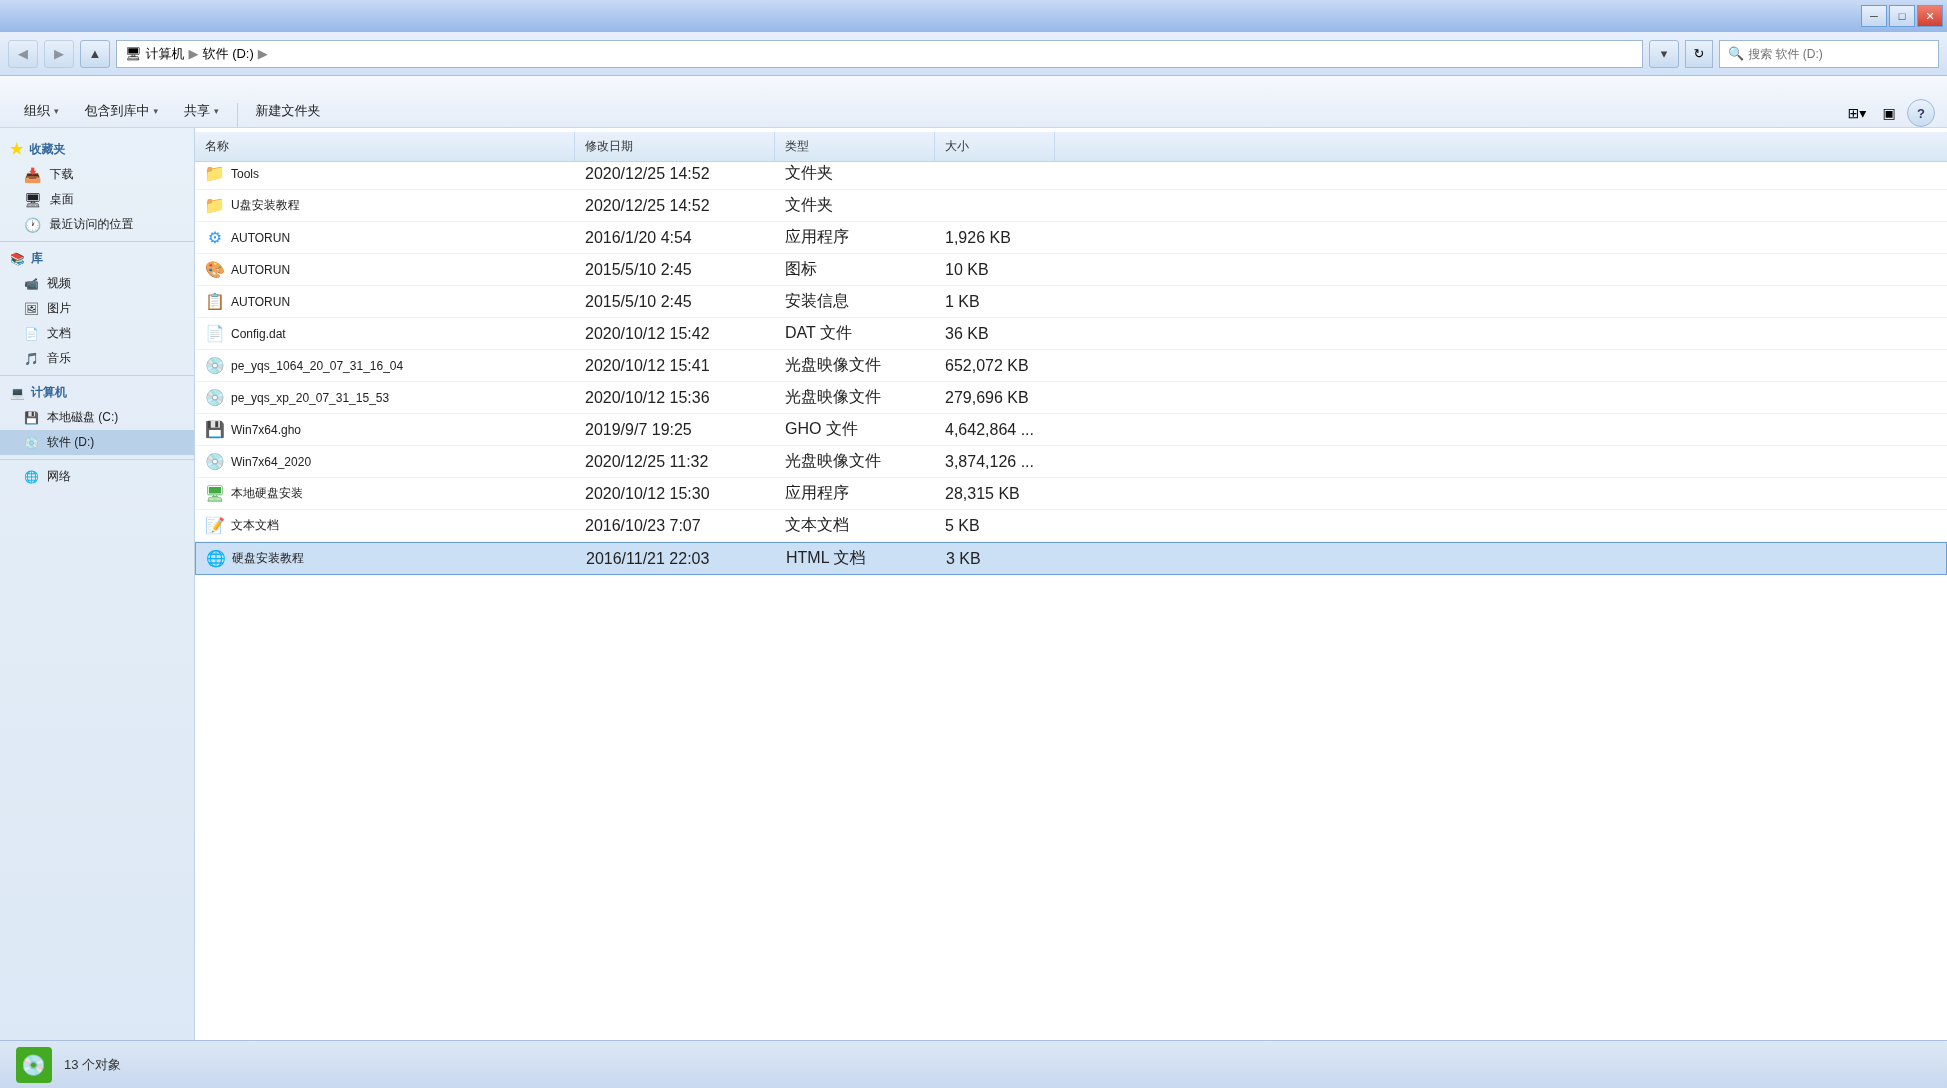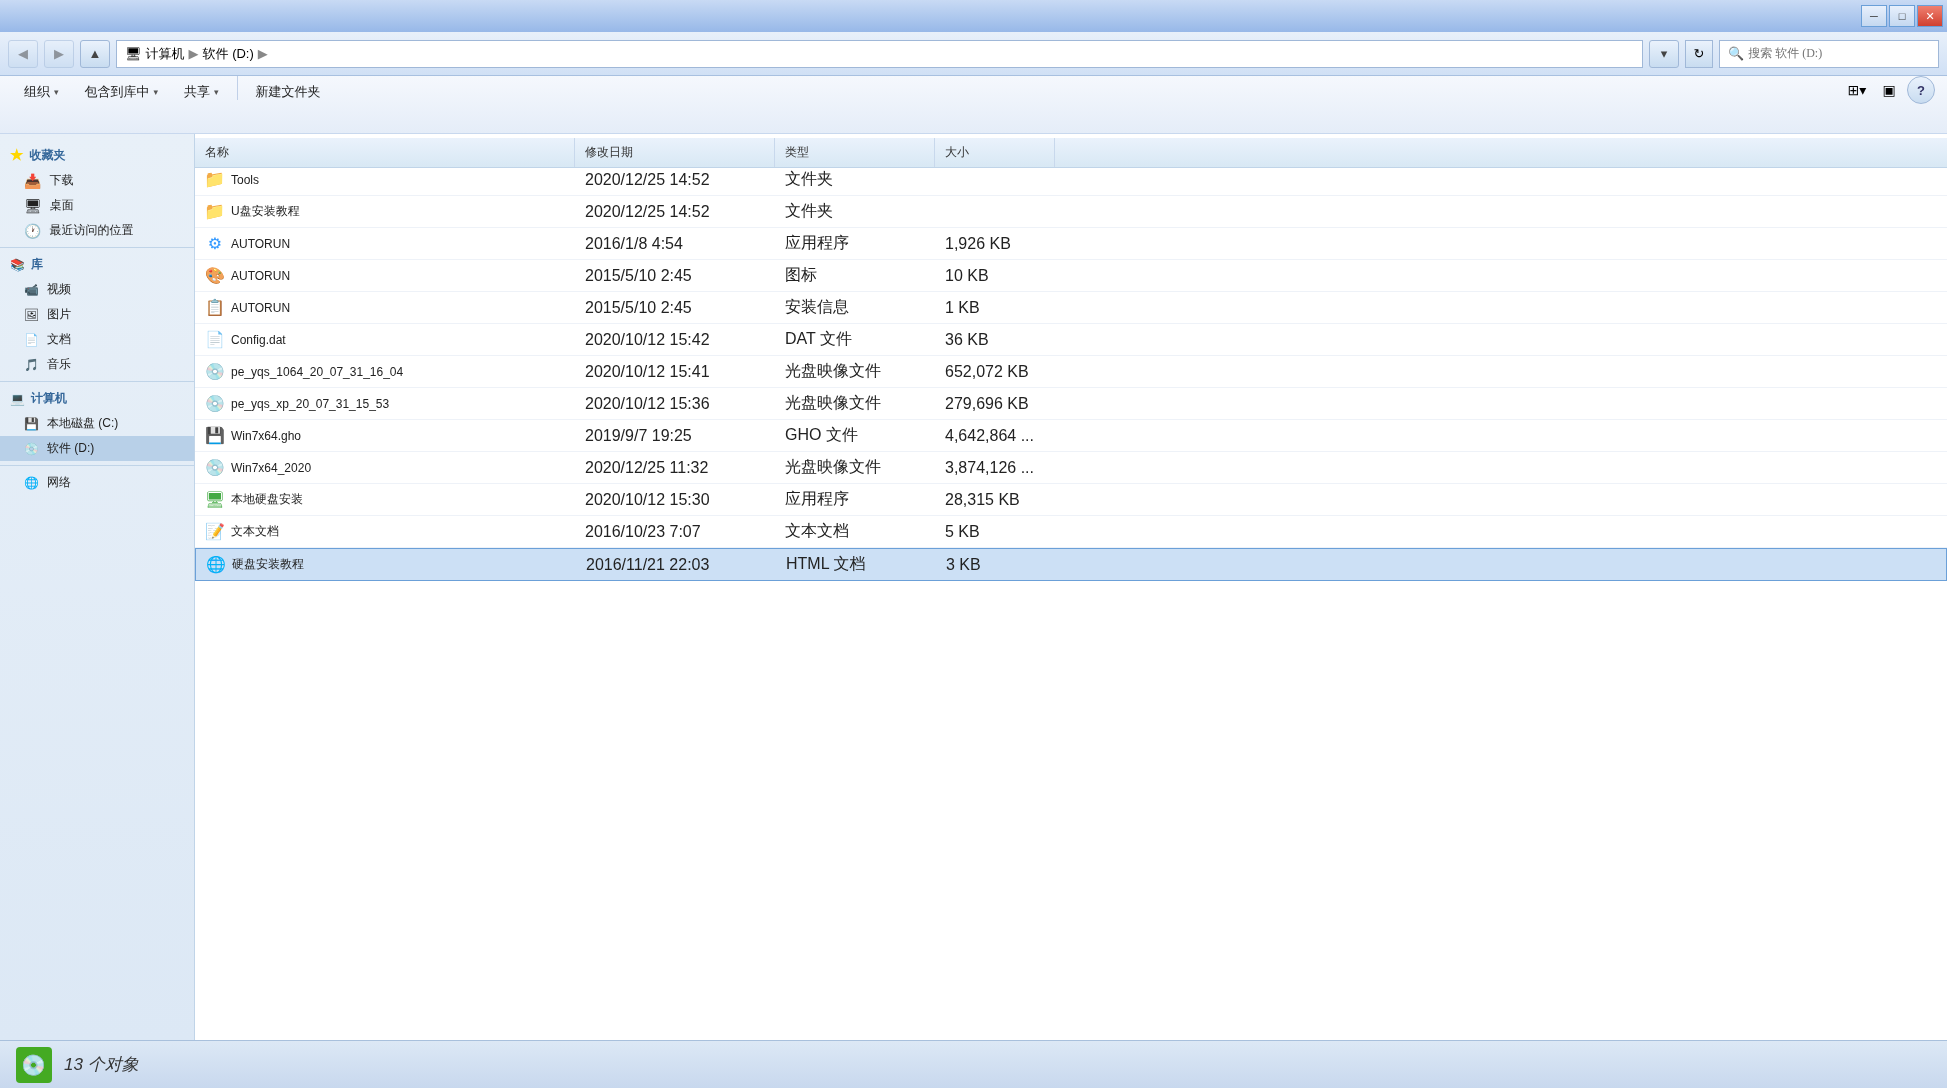--- a/index.html
+++ b/index.html
@@ -89,40 +89,40 @@
       align-items: center;
       padding: 0 8px;
       gap: 4px;
     }
     .search-input {
       border: none;
       outline: none;
       width: 100%;
       font-size: 12px;
       color: #aaa;
-      font-family: Liberation Serif, serif;
+      font-family: Liberation Sans, sans-serif;
     }
     .refresh-btn {
       width: 28px;
       height: 28px;
       border: 1px solid #a0b8d8;
       background: linear-gradient(to bottom, #eaf2fc, #c8dcf0);
       cursor: pointer;
       display: flex;
       align-items: center;
       justify-content: center;
       font-size: 13px;
     }
 
     
     .toolbar {
-      height: 58px;
+      height: 52px;
       background: linear-gradient(to bottom, #f5f8fd, #e5edf8);
       display: flex;
-      align-items: flex-start;
+      align-items: flex-end;
       padding: 0 12px;
       gap: 2px;
       border-bottom: 1px solid #c8d8ee;
     }
     .toolbar-btn {
       height: 32px;
       padding: 0 12px;
       border: none;
       background: transparent;
       cursor: pointer;
@@ -276,23 +276,22 @@
       height: 36px;
       background: #44aa22;
       border-radius: 4px;
       display: flex;
       align-items: center;
       justify-content: center;
       font-size: 20px;
       color: white;
     }
     .status-text {
-      font-size: 17px;
+      font-size: 13px;
       color: #333;
-      font-style: italic;
     }
 
     
     .arrow-down { font-size: 9px; color: #555; }
 
     
     .cursor-area { cursor: default; }
   </style>
 </head>
 <body>
@@ -459,21 +458,21 @@
     <div class="file-cell">
       <span></span>
     </div>
   </div>
         <div class="file-row">
     <div class="file-cell name">
       <span class="file-icon fi-app">⚙</span>
       <span>AUTORUN</span>
     </div>
     <div class="file-cell">
-      <span>2016/1/8 4:54</span>
+      <span>2016/1/20 4:54</span>
     </div>
     <div class="file-cell">
       <span>应用程序</span>
     </div>
     <div class="file-cell">
       <span>1,926 KB</span>
     </div>
   </div>
         <div class="file-row">
     <div class="file-cell name">

